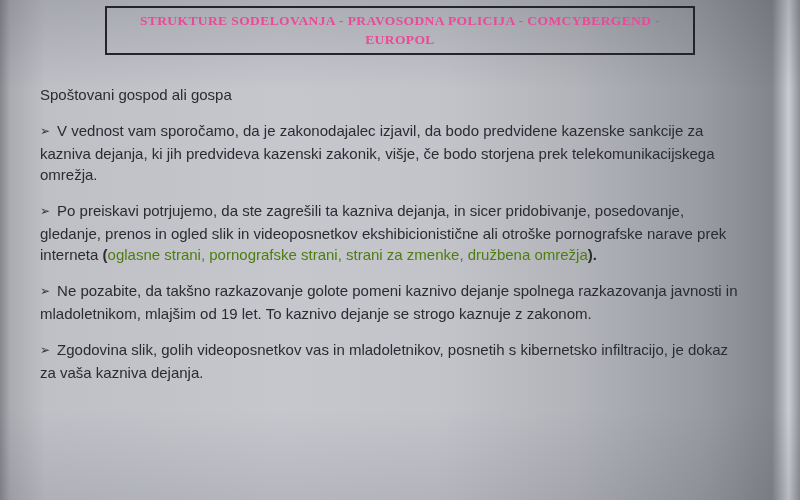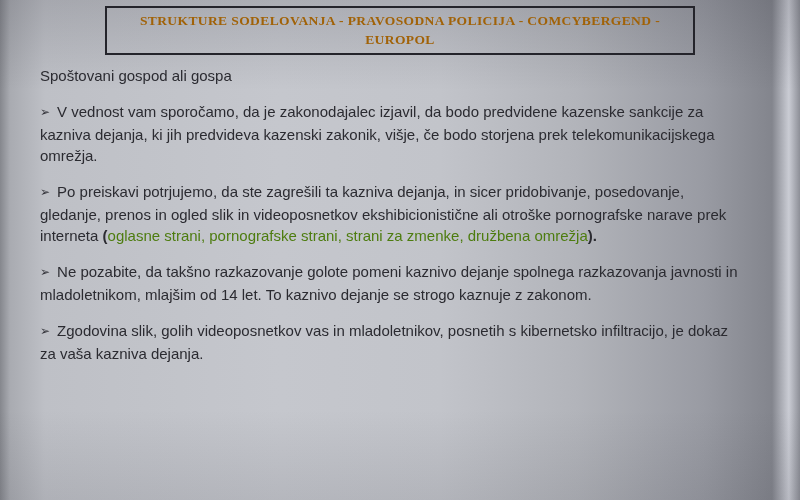--- a/index.html
+++ b/index.html
@@ -15,24 +15,24 @@
         #caccd4 98.6%, #8d8f97 100%);
   }
   .page{position:relative;width:800px;height:500px;}
   .header-box{
     width:566px;margin:6px auto 0 auto;
     border:2px solid #24242b;
     padding:3px 10px 4px 10px;
     text-align:center;
     font-family:"Liberation Serif",serif;
     font-size:13.5px;font-weight:600;letter-spacing:0.4px;
-    color:#a16207;line-height:19px;
+    color:#ec4899;line-height:19px;
   }
   .content{padding:0 55px 0 40px;font-size:15px;line-height:21px;}
-  .salutation{margin-top:10px;}
+  .salutation{margin-top:29px;}
   .para{margin-top:15px;}
   .bullet{
     font-family:"DejaVu Sans",sans-serif;
     font-size:12px;color:#33333a;margin-right:7px;
     position:relative;top:-1px;
   }
   .b{font-weight:700;}
   .muted{font-weight:400;color:#4d7c0f;}
 </style>
 </head>
@@ -52,21 +52,21 @@
     <div class="para">
       <span class="bullet">➢</span><span>V vednost vam sporočamo, da je zakonodajalec izjavil, da bodo predvidene kazenske sankcije za kazniva dejanja, ki jih predvideva kazenski zakonik, višje, če bodo storjena prek telekomunikacijskega omrežja.</span>
     </div>
 
     <div class="para">
       <span class="bullet">➢</span><span>Po preiskavi potrjujemo, da ste zagrešili ta kazniva dejanja, in sicer pridobivanje, posedovanje, gledanje, prenos in ogled slik in videoposnetkov ekshibicionistične ali otroške pornografske narave prek interneta </span><span class="b">(</span><span class="muted">oglasne strani, pornografske strani, strani za zmenke, družbena omrežja</span><span class="b">).</span>
     </div>
 
 
     <div class="para">
-      <span class="bullet">➢</span><span>Ne pozabite, da takšno razkazovanje golote pomeni kaznivo dejanje spolnega razkazovanja javnosti in mladoletnikom, mlajšim od 14 let. To kaznivo dejanje se strogo kaznuje z zakonom.</span>
+      <span class="bullet">➢</span><span>Ne pozabite, da takšno razkazovanje golote pomeni kaznivo dejanje spolnega razkazovanja javnosti in mladoletnikom, mlajšim od 19 let. To kaznivo dejanje se strogo kaznuje z zakonom.</span>
     </div>
 
     <div class="para">
       <span class="bullet">➢</span><span>Zgodovina slik, golih videoposnetkov vas in mladoletnikov, posnetih s kibernetsko infiltracijo, je dokaz za vaša kazniva dejanja.</span>
     </div>
 
   </div>
 </div>
 
 </body></html>

